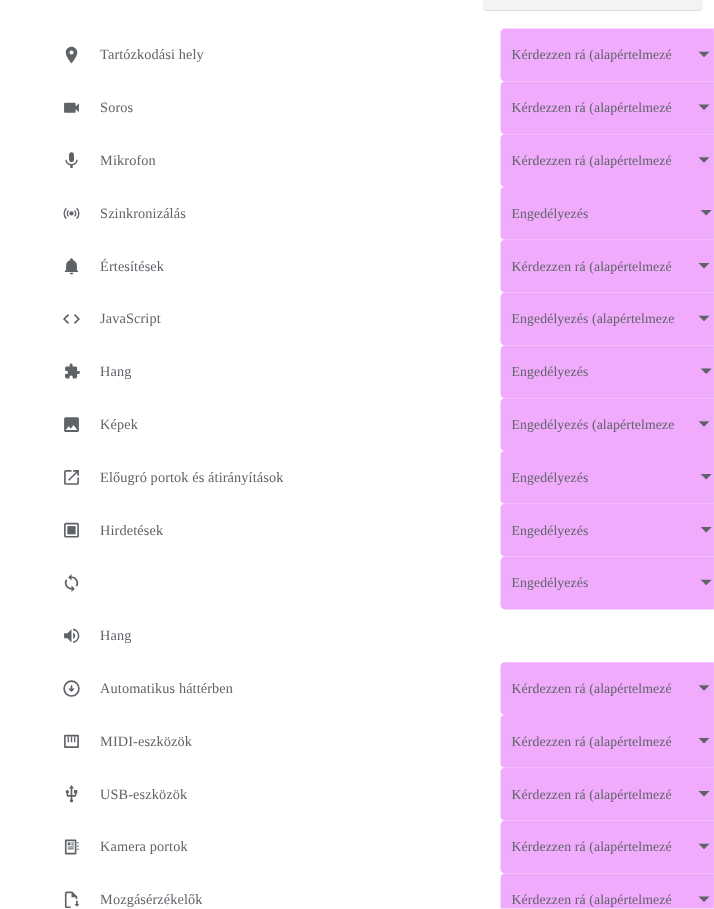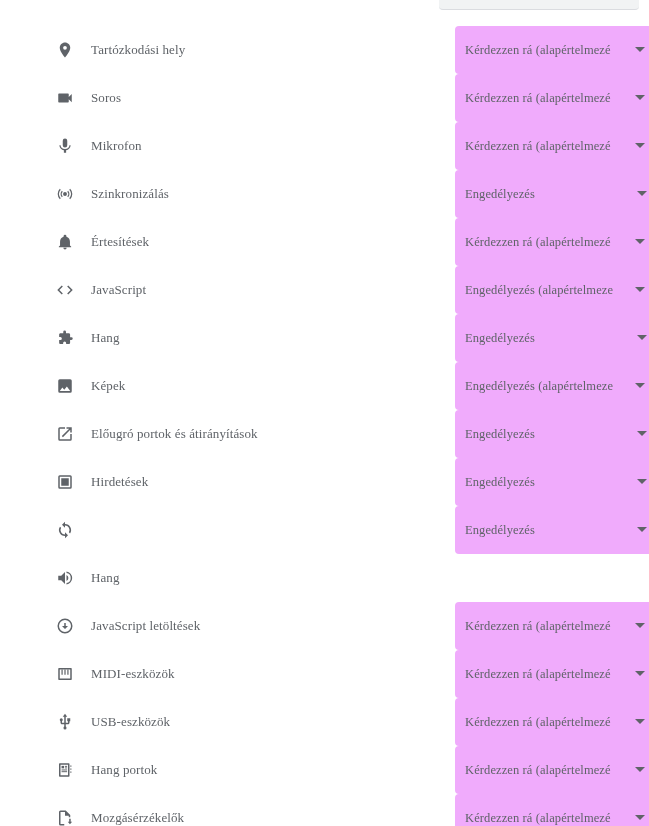--- a/index.html
+++ b/index.html
@@ -288,21 +288,21 @@
           </svg>
         </span>
         <span class="row-label">Hang</span>
       </li>
       <li class="perm-row">
         <span class="row-icon">
           <svg viewBox="0 0 24 24">
             <path d="M12 2a10 10 0 1 0 0 20 10 10 0 0 0 0-20zm0 18a8 8 0 1 1 0-16 8 8 0 0 1 0 16zm1-12h-2v4H8l4 4 4-4h-3V8z"></path>
           </svg>
         </span>
-        <span class="row-label">JavaScript letöltések</span>
+        <span class="row-label">Automatikus háttérben</span>
         <div class="row-select narrow-value">
           <span class="sel-value">Kérdezzen rá (alapértelmezé</span>
           <span class="chevron-down-icon"></span>
         </div>
       </li>
       <li class="perm-row">
         <span class="row-icon">
           <svg viewBox="0 0 24 24">
             <path d="M20 4H4a1 1 0 0 0-1 1v14a1 1 0 0 0 1 1h16a1 1 0 0 0 1-1V5a1 1 0 0 0-1-1zm-1 14H5V6h14v12z"></path>
             <rect x="7.3" y="6" width="1.6" height="7"></rect>
@@ -335,21 +335,21 @@
             <rect x="7.4" y="6.5" width="3.3" height="3.3"></rect>
             <rect x="11.8" y="6.5" width="3" height="1.3"></rect>
             <rect x="11.8" y="8.6" width="3" height="1.3"></rect>
             <rect x="7.4" y="11.3" width="7.4" height="1.3"></rect>
             <rect x="7.4" y="13.6" width="7.4" height="1.3"></rect>
             <rect x="19" y="6" width="1.6" height="1.6"></rect>
             <rect x="19" y="10" width="1.6" height="1.6"></rect>
             <rect x="19" y="14" width="1.6" height="1.6"></rect>
           </svg>
         </span>
-        <span class="row-label">Hang portok</span>
+        <span class="row-label">Kamera portok</span>
         <div class="row-select narrow-value">
           <span class="sel-value">Kérdezzen rá (alapértelmezé</span>
           <span class="chevron-down-icon"></span>
         </div>
       </li>
       <li class="perm-row">
         <span class="row-icon">
           <svg viewBox="0 0 24 24">
             <path d="M13 2H6a2 2 0 0 0-2 2v16a2 2 0 0 0 2 2h5v-2H6V4h6v5h5v2h2V8l-6-6z"></path>
             <path d="M17.6 13v4.1h-1.9l2.9 3.2 2.9-3.2h-1.9V13h-2z"></path>

